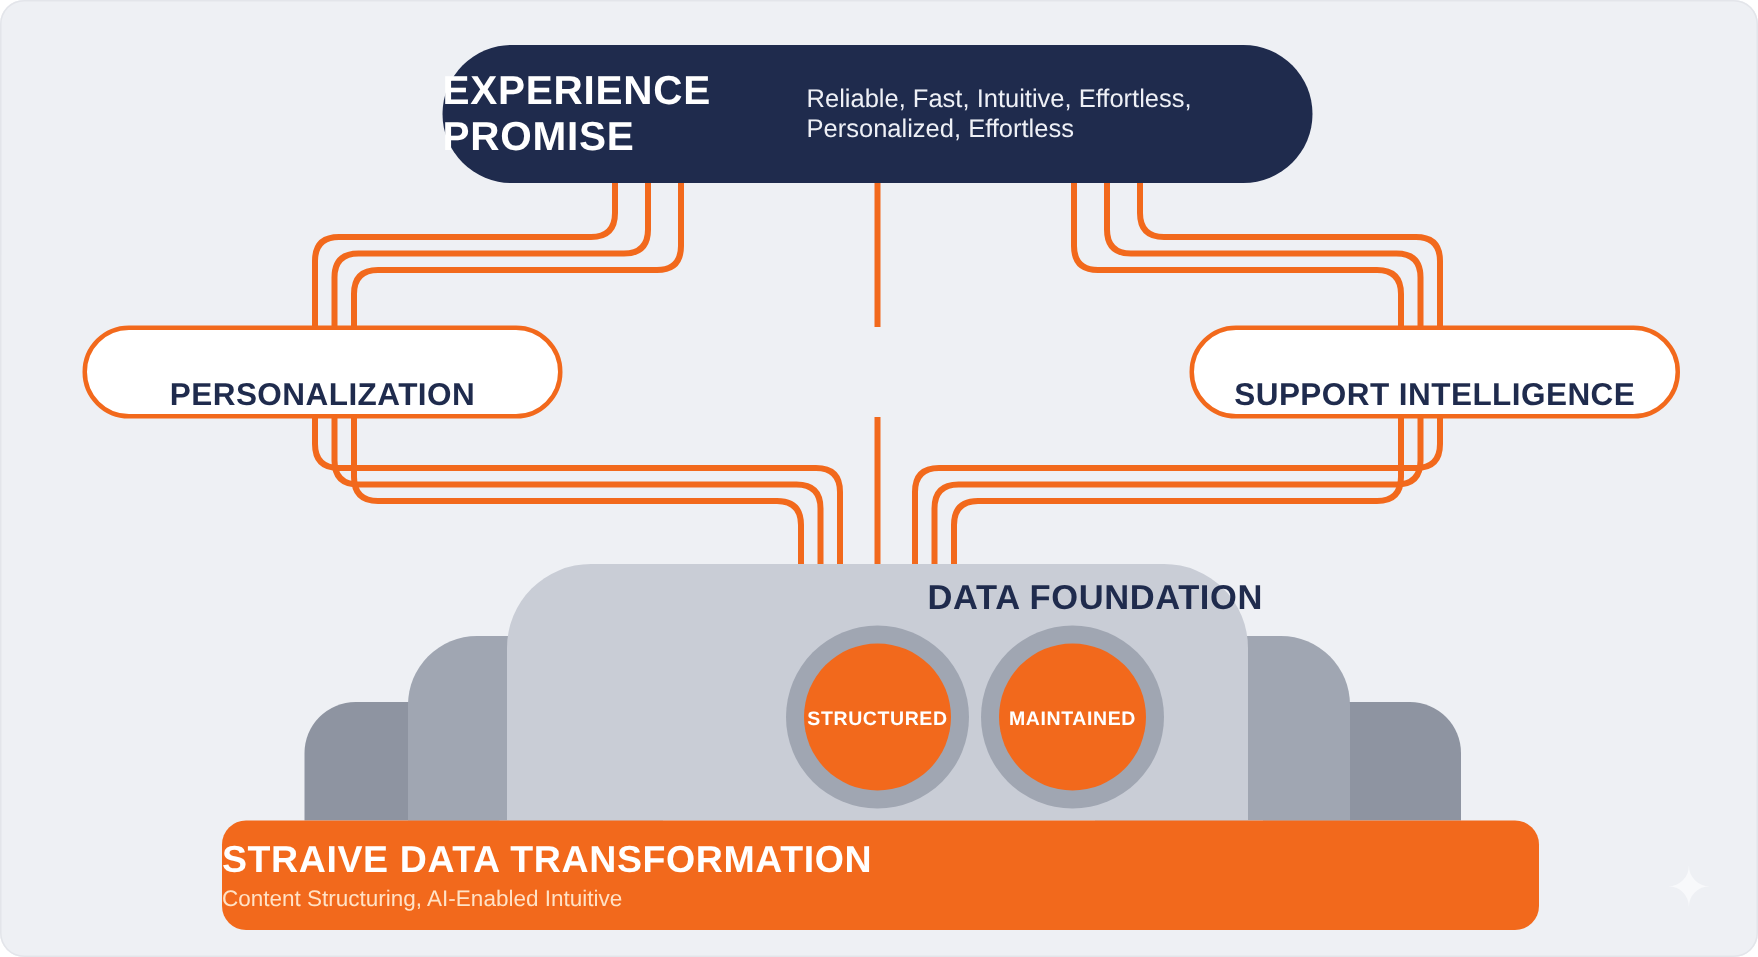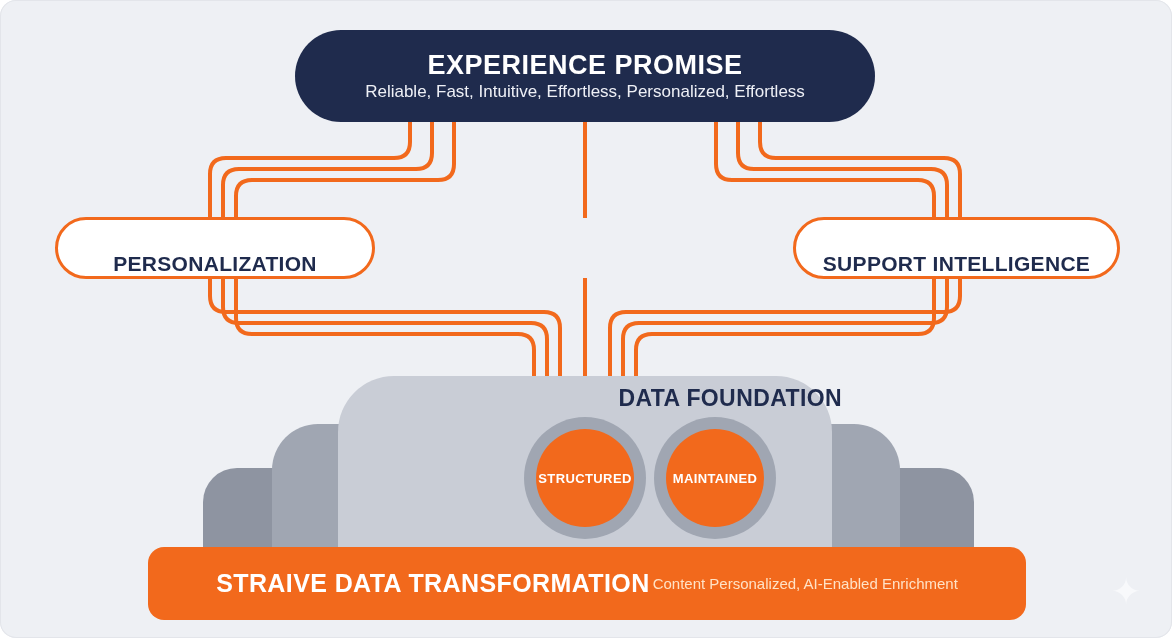--- a/index.html
+++ b/index.html
@@ -24,21 +24,21 @@
     box-shadow:inset 0 0 0 1px #e3e5ea;
   }
   
   .connectors{position:absolute;left:0;top:0;width:1172px;height:638px;}
   .connectors path{stroke:var(--orange);stroke-width:4;fill:none;}
 
   
   .promise{
     position:absolute;left:295px;top:30px;width:580px;height:92px;
     background:var(--navy);border-radius:46px;
-    display:flex;flex-direction:column;align-items:center;justify-content:center;gap:1px;
+    display:flex;flex-direction:row;align-items:center;justify-content:center;gap:1px;
     color:#ffffff;z-index:3;
   }
   .promise .title{font-size:27px;font-weight:700;letter-spacing:.5px;}
   .promise .subtitle{font-size:17px;font-weight:400;color:#eef0f6;}
 
   
   .pillar{
     position:absolute;top:217px;height:62px;
     background:#ffffff;border:3px solid var(--orange);border-radius:34px;
     display:flex;align-items:flex-end;justify-content:center;
@@ -73,21 +73,21 @@
   .ring .core{
     width:98px;height:98px;border-radius:50%;background:var(--orange);
     display:flex;align-items:center;justify-content:center;
     color:#ffffff;font-size:13px;font-weight:700;letter-spacing:.4px;text-align:center;
   }
 
   
   .bottom-bar{
     position:absolute;left:148px;top:547px;width:878px;height:73px;
     background:var(--orange);border-radius:16px;
-    display:flex;flex-direction:row;align-items:center;justify-content:center;gap:3px;
+    display:flex;flex-direction:column;justify-content:center;gap:3px;
     z-index:5;color:#ffffff;
   }
   .bottom-bar .title{font-size:25px;font-weight:700;letter-spacing:.4px;}
   .bottom-bar .subtitle{font-size:15px;font-weight:400;color:#ffe2c6;}
 
   .sparkle{
     position:absolute;left:1102px;top:568px;width:48px;height:48px;
     font-size:36px;line-height:48px;text-align:center;color:#f8f9fb;z-index:6;
   }
 </style>
@@ -144,18 +144,18 @@
     </div>
   </div>
   <div class="ring ring-3">
     <div class="core">
       <span>MAINTAINED</span>
     </div>
   </div>
 
   <div class="bottom-bar">
     <div class="title">STRAIVE DATA TRANSFORMATION</div>
-    <div class="subtitle">Content Personalized, AI-Enabled Enrichment</div>
+    <div class="subtitle">Content Structuring, AI-Enabled Intuitive</div>
   </div>
 
   <div class="sparkle">✦</div>
 
 </div>
 
 </body></html>

